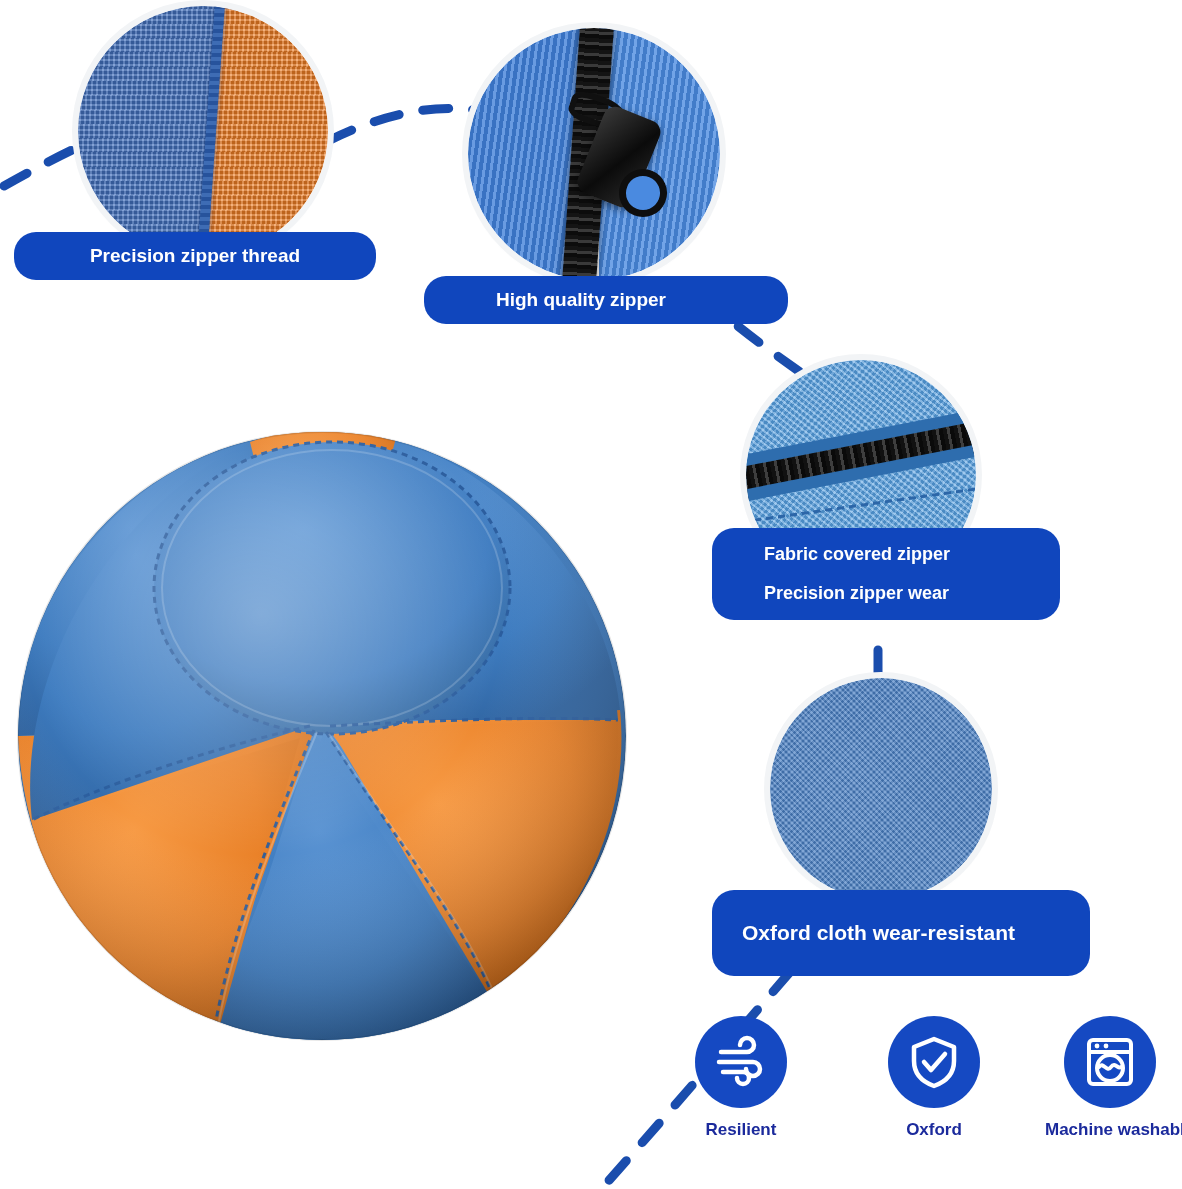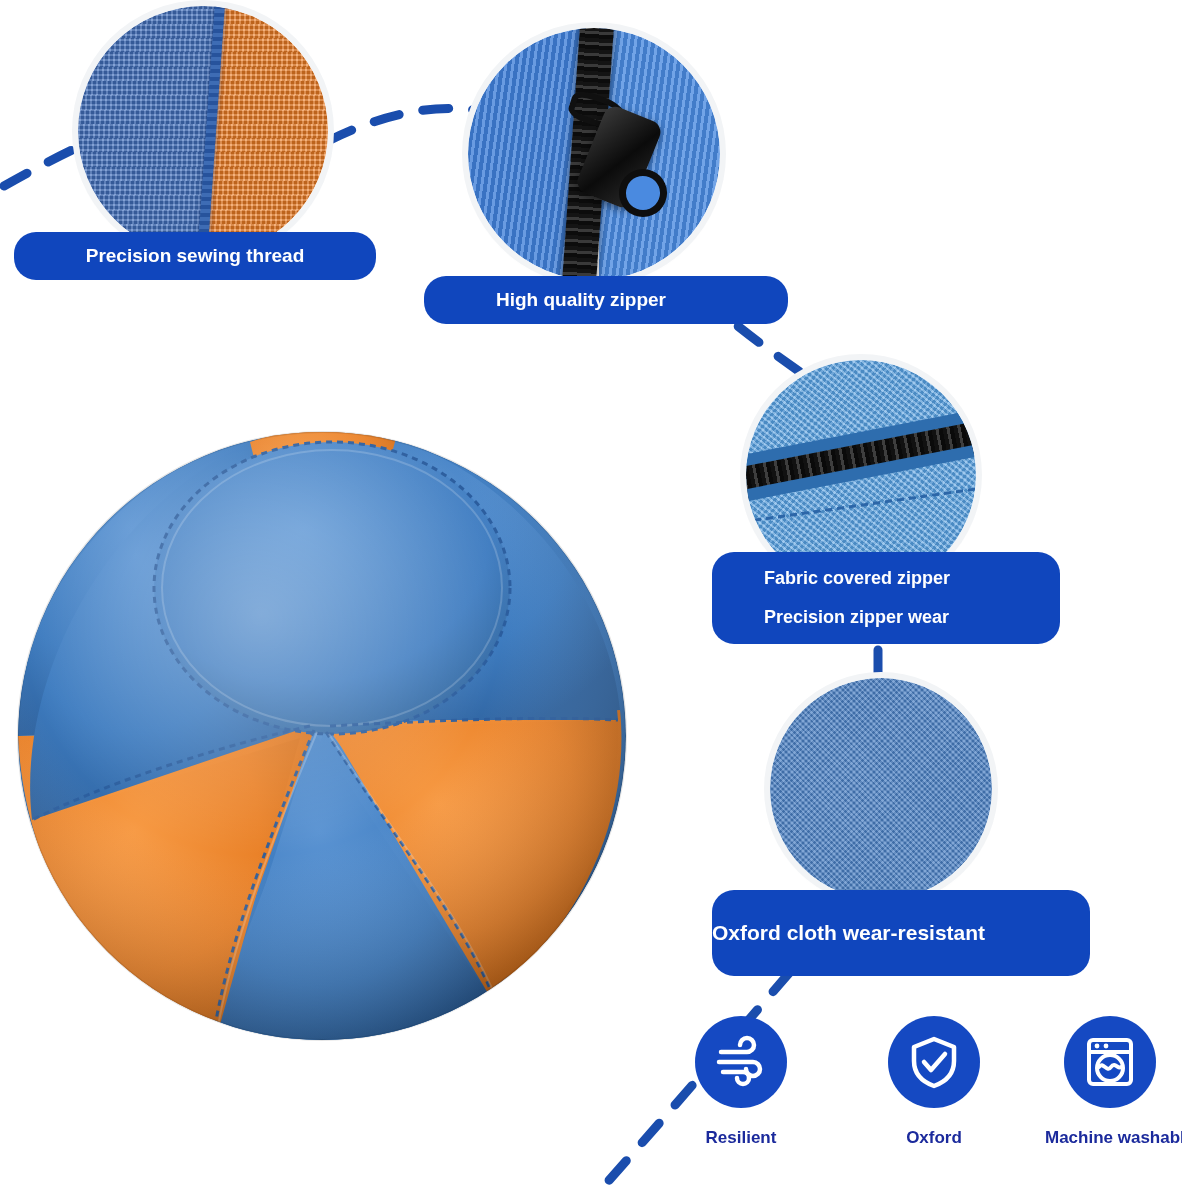--- a/index.html
+++ b/index.html
@@ -174,21 +174,21 @@
   .feature .badge {
     width: 92px; height: 92px;
     border-radius: 50%;
     background: #1549c2;
     margin: 0 auto;
     display: flex;
     align-items: center;
     justify-content: center;
   }
   .feature .flabel {
-    margin-top: 20px;
+    margin-top: 12px;
     color: #1b2a9c;
     font-weight: bold;
     font-size: 17px;
     white-space: nowrap;
   }
 
   .dashes { position: absolute; left: 0; top: 0; pointer-events: none; }
 </style>
 </head>
 <body>
@@ -212,21 +212,21 @@
 
   <div class="detail-circle" style="left:78px; top:6px; width:250px; height:250px;">
     <div class="inner">
       <div class="c1-blue"></div>
       <div class="c1-orange"></div>
       <div class="c1-seam"></div>
     </div>
   </div>
 
   <div class="pill" style="left:14px; top:232px; width:362px; height:48px; align-items:center; font-size:19px;">
-    <span class="line">Precision sewing thread</span>
+    <span class="line">Precision zipper thread</span>
   </div>
 
   <div class="detail-circle" style="left:468px; top:28px; width:252px; height:252px;">
     <div class="inner">
       <div class="c2-fab-l"></div>
       <div class="c2-fab-r"></div>
       <div class="c2-teeth"></div>
       <div class="c2-pull-neck"></div>
       <div class="c2-pull-body"></div>
       <div class="c2-pull-hole"></div>
@@ -240,32 +240,32 @@
   <div class="detail-circle" style="left:746px; top:360px; width:230px; height:230px;">
     <div class="inner">
       <div class="c3-fab"></div>
       <div class="c3-flap-top"></div>
       <div class="c3-teeth"></div>
       <div class="c3-flap-bot"></div>
       <div class="c3-stitch"></div>
     </div>
   </div>
 
-  <div class="pill" style="left:712px; top:552px; width:348px; height:92px; padding-left:52px; font-size:18px; gap:18px;">
+  <div class="pill" style="left:712px; top:528px; width:348px; height:92px; padding-left:52px; font-size:18px; gap:18px;">
     <span class="line">Fabric covered zipper</span>
     <span class="line">Precision zipper wear</span>
   </div>
 
   <div class="detail-circle" style="left:770px; top:678px; width:222px; height:222px;">
     <div class="inner">
       <div class="c4-fab"></div>
     </div>
   </div>
 
-  <div class="pill" style="left:712px; top:890px; width:378px; height:86px; font-size:21px;">
+  <div class="pill" style="left:712px; top:890px; width:378px; height:86px; padding-left:30px; font-size:21px;">
     <span class="line">Oxford cloth wear-resistant</span>
   </div>
 
   <div id="ball-wrap">
     <svg viewBox="0 0 616 632" width="616" height="632">
       <defs>
         <radialGradient id="gBlue" cx="38%" cy="30%" r="78%">
           <stop offset="0%" stop-color="#5a93d2"></stop>
           <stop offset="60%" stop-color="#3e7cc0"></stop>
           <stop offset="100%" stop-color="#2f639f"></stop>

